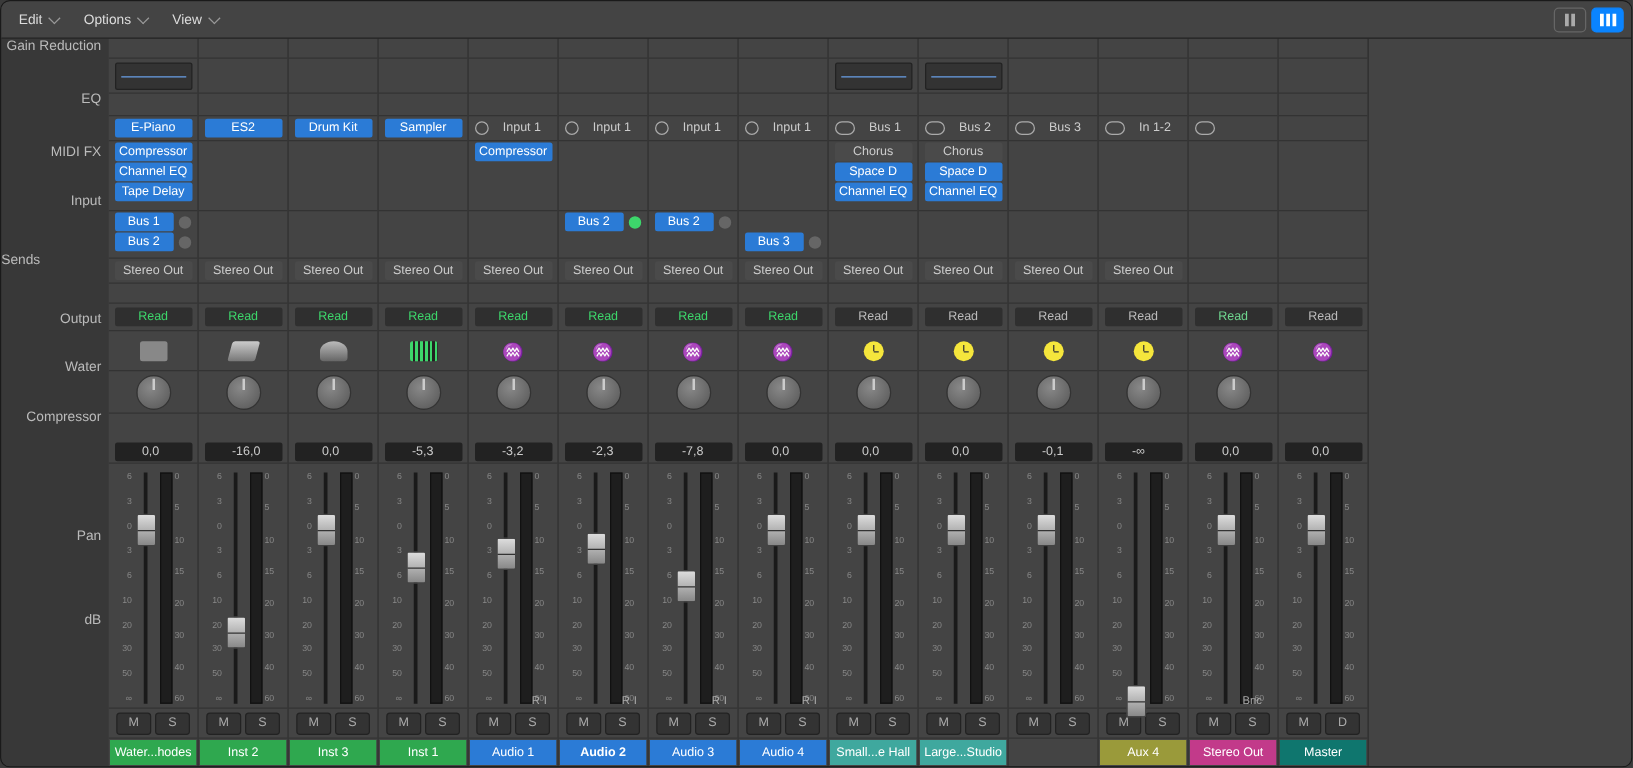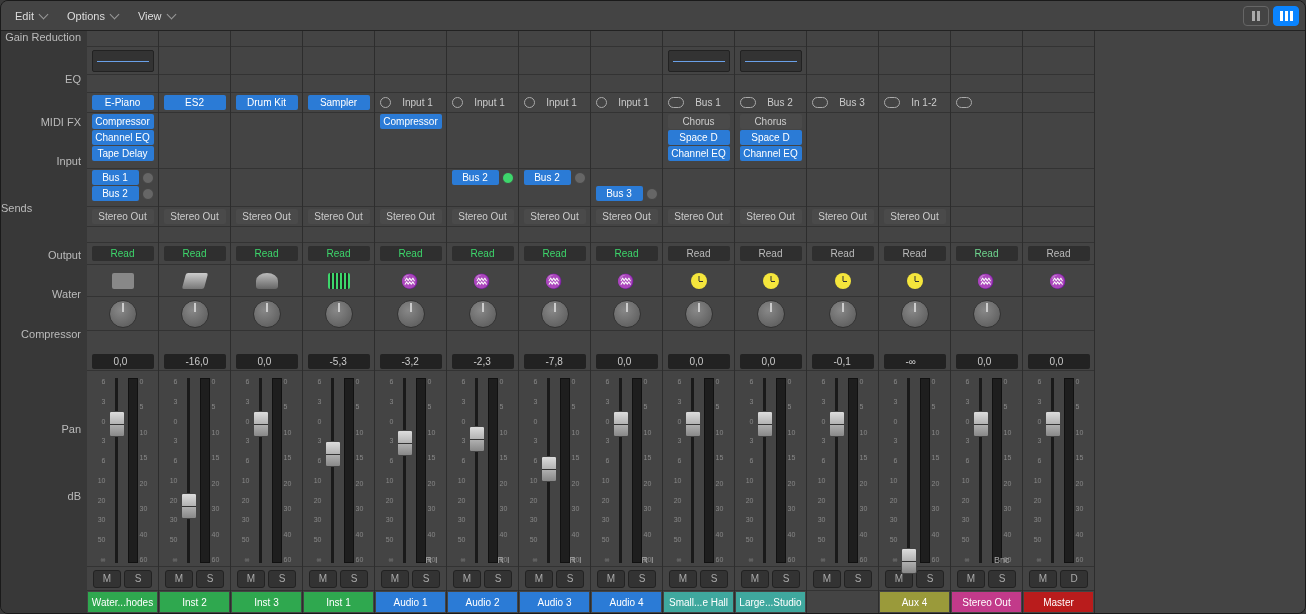--- a/index.html
+++ b/index.html
@@ -562,21 +562,21 @@
               <div class="ri">
                 <span>R</span>
                 <span>I</span>
               </div>
             </div>
           </div>
           <div class="row h-ms">
             <div class="ms-btn">M</div>
             <div class="ms-btn">S</div>
           </div>
-          <div class="row h-name" style="border-bottom: none;">
+          <div class="row h-name" style="border-bottom: none; font-weight: bold;">
             <div class="name-box" style="background: rgb(43, 123, 214);">Audio 2</div>
           </div>
         </div>
         <div class="channel">
           <div class="row h-gain"></div>
           <div class="row h-eq"></div>
           <div class="row h-midifx"></div>
           <div class="row h-input">
             <div class="input-wrap">
               <div class="input-icon"></div>
@@ -1142,19 +1142,19 @@
                 <span>40</span>
                 <span>60</span>
               </div>
             </div>
           </div>
           <div class="row h-ms">
             <div class="ms-btn">M</div>
             <div class="ms-btn">D</div>
           </div>
           <div class="row h-name" style="border-bottom: none;">
-            <div class="name-box" style="background: #b91c1c;">Master</div>
+            <div class="name-box" style="background: #0f766e;">Master</div>
           </div>
         </div>
       </div>
   </div>
 
 </div>
 
 </body></html>

